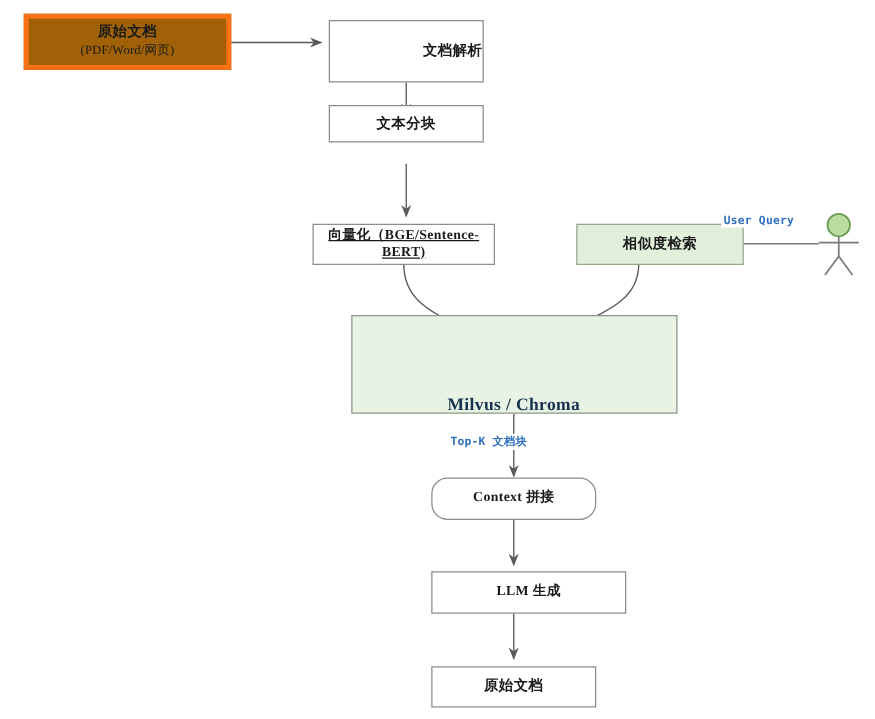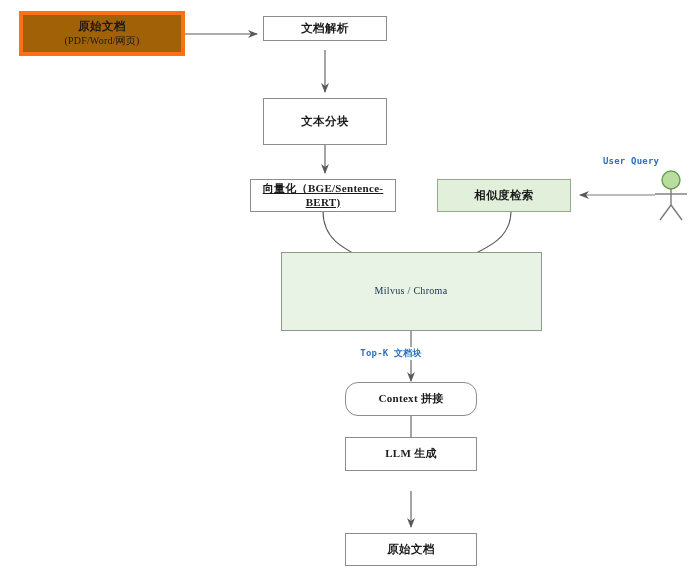--- a/index.html
+++ b/index.html
@@ -37,20 +37,21 @@
     background: #ffffff;
     border: 1px solid #8c8c8c;
   }
   .node-source {
     background: #a16207;
     border: 4px solid #f97316;
   }
   .node-green {
     background: #e2efdb;
     border: 1px solid #93a98c;
+    margin-left: 24px;
   }
   .container-green {
     position: absolute;
     box-sizing: border-box;
     background: #e8f2e5;
     border: 1px solid #8c9b88;
     z-index: 1;
   }
   .label-cn {
     font-family: "Liberation Serif", "DejaVu Serif", serif;
@@ -80,25 +81,26 @@
     letter-spacing: 0.2px;
     white-space: nowrap;
     z-index: 5;
     background: #ffffff;
     padding: 0 2px;
   }
   .db-label {
     position: absolute;
     z-index: 4;
     font-family: "Liberation Serif", "DejaVu Serif", serif;
-    font-size: 10px;
-    font-weight: 400;
+    font-size: 14px;
+    font-weight: 700;
     color: #17324d;
     white-space: nowrap;
     letter-spacing: 0.3px;
+    margin-top: 32px;
   }
 </style>
 </head>
 <body>
 
 <svg id="canvas" viewBox="0 0 700 575">
   <defs>
     <marker id="arrowhead" markerWidth="10" markerHeight="8" refX="9" refY="4" orient="auto" markerUnits="userSpaceOnUse">
       <path d="M0,0 L10,4 L0,8 L3,4 Z" fill="#5a5a5a"></path>
     </marker>
@@ -138,45 +140,45 @@
   </g>
 </svg>
 
 <div class="container-green" style="left:281px; top:252px; width:261px; height:79px;"></div>
 
 <div class="node node-source" style="left:19px; top:11px; width:166px; height:45px;">
   <div class="label-cn">原始文档</div>
   <div class="label-sub">(PDF/Word/网页)</div>
 </div>
 
-<div class="node node-plain" style="left:263px; top:16px; width:124px; height:25px;">
+<div class="node node-plain" style="left:263px; top:16px; width:124px; height:50px;align-items:flex-end;">
   <div class="label-cn">文档解析</div>
 </div>
 
-<div class="node node-plain" style="left:263px; top:98px; width:124px; height:47px;">
+<div class="node node-plain" style="left:263px; top:84px; width:124px; height:30px;">
   <div class="label-cn">文本分块</div>
 </div>
 
 <div class="node node-plain" style="left:250px; top:179px; width:146px; height:33px;text-decoration:underline;">
   <div class="label-mixed">向量化（BGE/Sentence-BERT)</div>
 </div>
 
 <div class="node node-green" style="left:437px; top:179px; width:134px; height:33px;">
   <div class="label-cn">相似度检索</div>
 </div>
 
 <div class="db-label" style="left:411px; top:285px; transform:translateX(-50%);">Milvus / Chroma</div>
 
 <div class="node node-plain" style="left:345px; top:382px; width:132px; height:34px;border-radius:13px;">
   <div class="label-mixed">Context 拼接</div>
 </div>
 
-<div class="node node-plain" style="left:345px; top:437px; width:132px; height:34px;">
+<div class="node node-plain" style="left:345px; top:457px; width:156px; height:34px;">
   <div class="label-mixed">LLM 生成</div>
 </div>
 
 <div class="node node-plain" style="left:345px; top:533px; width:132px; height:33px;">
   <div class="label-cn">原始文档</div>
 </div>
 
-<div class="edge-label" style="left:577px; top:156px;margin-left:24px;">User Query</div>
+<div class="edge-label" style="left:577px; top:172px;">User Query</div>
 
 <div class="edge-label" style="left:391px; top:347px; transform:translateX(-50%);">Top-K 文档块</div>
 
 </body></html>

